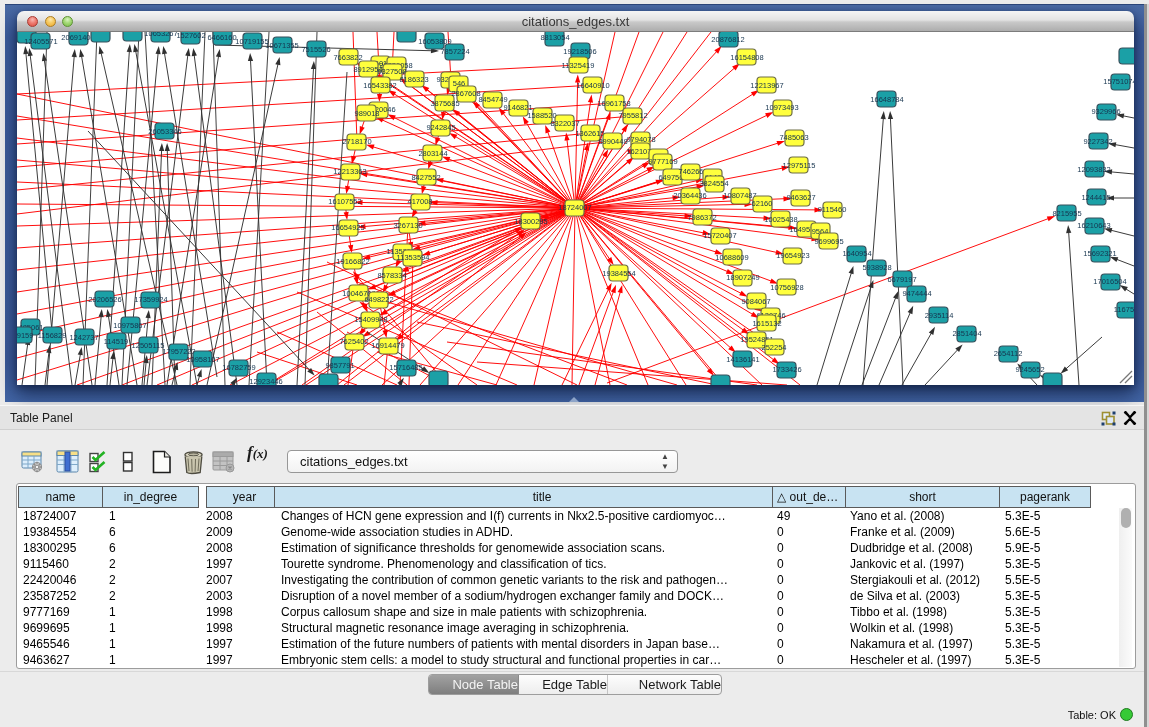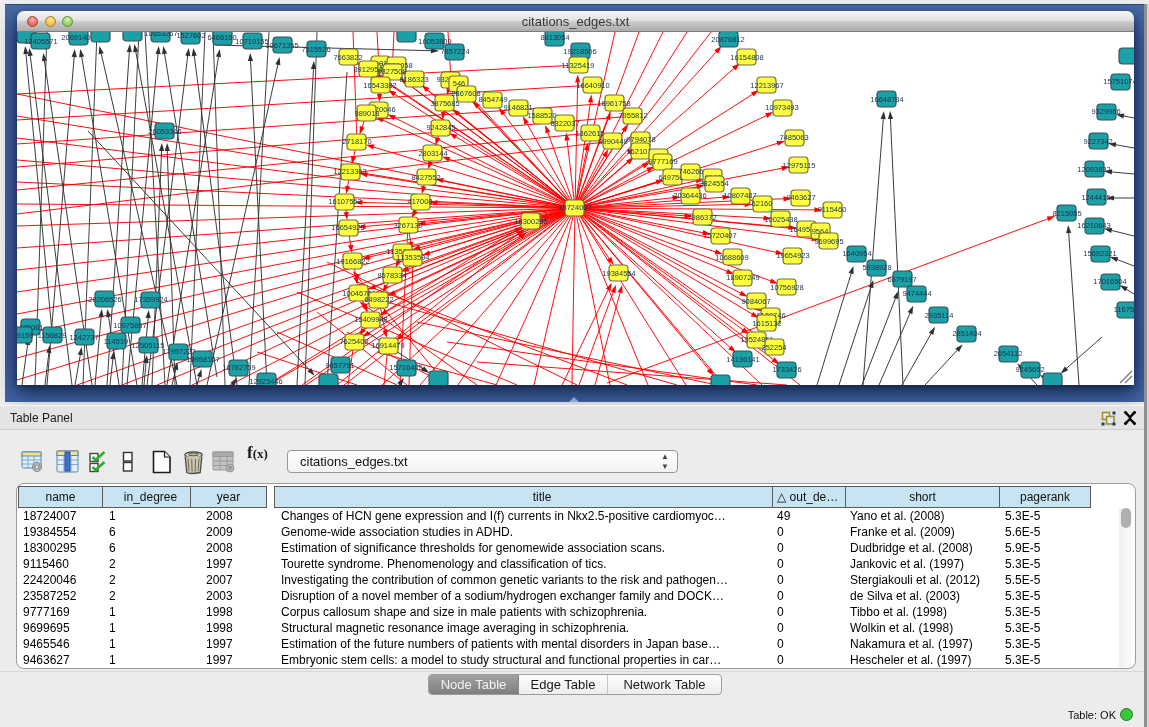--- a/index.html
+++ b/index.html
@@ -20,36 +20,36 @@
  border-top:1px solid #f6f6f6;border-bottom:1px solid #d0d0d0}
 .panelhdr .t{position:absolute;left:10px;top:5px;font-size:12px;color:#1c1c1c}
 .midbg{position:absolute;left:0;top:431px;width:1149px;height:296px;background:#ececec}
 .ti{position:absolute;top:19px}
 .toolbar{position:absolute;left:0;top:431px;width:1149px;height:52px}
 .combo{position:absolute;left:287px;top:19px;width:391px;height:23px;border:1px solid #979797;
  border-radius:4px;background:linear-gradient(180deg,#ffffff,#f2f2f2);font-size:13px;color:#111}
 .combo .ct{position:absolute;left:12px;top:3px}
 .combo .ar{position:absolute;right:8px;top:1px;font-size:8px;color:#444;line-height:10px;text-align:center}
 .tablebox{position:absolute;left:16px;top:483px;width:1120px;height:186px;background:#fff;
- border:1px solid #9c9c9c;border-radius:8px}
+ border:1px solid #9c9c9c;border-radius:3px}
 .thead{position:absolute;left:1px;top:2px;height:22px}
 .th{position:absolute;top:0;height:22px;background:#c8e3f2;border:1px solid #5a5a5a;
  font-size:12px;color:#111;text-align:center;line-height:21px}
 .rows{position:absolute;left:1px;top:24px;font-size:12px;color:#000}
 .tr{position:relative;height:16px;white-space:nowrap}
 .tr span{position:absolute;top:1px;display:block;overflow:hidden}
 .c0{left:5px;width:80px} .c1{left:91px;width:90px} .c2{left:188px;width:70px}
 .c3{left:263px;width:492px} .c4{left:759px;width:68px} .c5{left:832px;width:152px}
 .c6{left:987px;width:100px}
 .vsb{position:absolute;right:3px;top:24px;width:13px;height:159px;background:linear-gradient(90deg,#efefef,#fbfbfb)}
 .vsb .th2{position:absolute;left:1.5px;top:0;width:10px;height:20px;border-radius:5px;background:#b0b0b0}
 .tabsline{position:absolute;left:0;top:671px;width:1149px;border-top:1px solid #d8d8d8}
 .seg{position:absolute;left:428px;top:674px;height:21px;border:1px solid #9d9d9d;border-radius:4px;
  background:linear-gradient(180deg,#fdfdfd,#ededed);overflow:hidden;display:flex}
-.seg div{height:100%;line-height:20px;font-size:13px;color:#1a1a1a;text-align:center;border-right:1px solid #c4c4c4}
+.seg div{height:100%;line-height:20px;font-size:13px;color:#1a1a1a;text-align:right;border-right:1px solid #c4c4c4}
 .seg .w1{width:90px} .seg .w2{width:89px} .seg .w3{width:113px}
 .seg div.sel{background:linear-gradient(180deg,#a2a2a2,#7e7e7e);color:#f4f4f4;border-right:1px solid #8a8a8a}
 .seg div:last-child{border-right:none}
 .statust{position:absolute;right:33px;top:709px;font-size:11px;color:#111}
 .dot{position:absolute;right:16px;top:708px;width:13px;height:13px;border-radius:50%;
  background:#36ca36;border:1px solid #1f7a1f}
 .redge{position:absolute;left:1144px;top:4px;width:3px;height:723px;background:#8f8f8f}
 .redge2{position:absolute;left:1147px;top:4px;width:2px;height:723px;background:#d6d6d6}
 </style></head>
 <body>
@@ -783,31 +783,31 @@
 <path d="M3.2 6.5l1.6 16q3.2 2 13.4 0l1.6-16" fill="#c9c5ae" stroke="#4e4c41" stroke-width="1.3"></path>
 <path d="M6 8.5l1 12.5M9.7 9l.4 12.7M13.5 9l-.4 12.7M17 8.5l-1 12.5" stroke="#6e6b59" fill="none"></path>
 </svg>
     <svg class="ti" style="left:212px" width="24" height="24" viewBox="0 0 24 24">
 <rect x="1" y="2" width="20" height="18" rx="1" fill="#c3c3c3" stroke="#9a9a9a"></rect>
 <rect x="1" y="2" width="20" height="4.5" fill="#ababab" stroke="#9a9a9a"></rect>
 <path d="M1 11h20M1 15.5h20M8 6.5v13.5M15 6.5v13.5" stroke="#9a9a9a" fill="none"></path>
 <circle cx="18" cy="18" r="4" fill="#b5b5b5" stroke="#999"></circle>
 <path d="M16.5 16.5l3 3M19.5 16.5l-3 3" stroke="#888" stroke-width="1.3"></path>
 </svg>
-    <span style="position:absolute;left:247px;top:12px;font-family:'Liberation Serif',serif;font-weight:bold;font-size:17px;color:#1a1a1a">f<span style="font-size:13px">(x)</span></span>
+    <span style="position:absolute;left:247px;top:12px;font-family:'Liberation Serif',serif;font-style:italic;font-weight:bold;font-size:17px;color:#1a1a1a">f<span style="font-size:13px">(x)</span></span>
  <div class="combo">
       <span class="ct">citations_edges.txt</span>
       <span class="ar">▲<br>▼</span>
     </div>
 </div>
 <div class="tablebox">
  <div class="thead">
   <div class="th" style="left:0px;width:85px">name</div>
   <div class="th" style="left:84px;width:97px">in_degree</div>
-  <div class="th" style="left:172px;width:77px">year</div>
+  <div class="th" style="left:188px;width:77px">year</div>
   <div class="th" style="left:256px;width:536px">title</div>
   <div class="th" style="left:754px;width:74px;text-align:left;padding-left:4px">△ out_de…</div>
   <div class="th" style="left:827px;width:155px">short</div>
   <div class="th" style="left:981px;width:92px">pagerank</div>
  </div>
  <div class="rows">
       <div class="tr">
         <span class="c0">18724007</span>
         <span class="c1">1</span>
         <span class="c2">2008</span>

